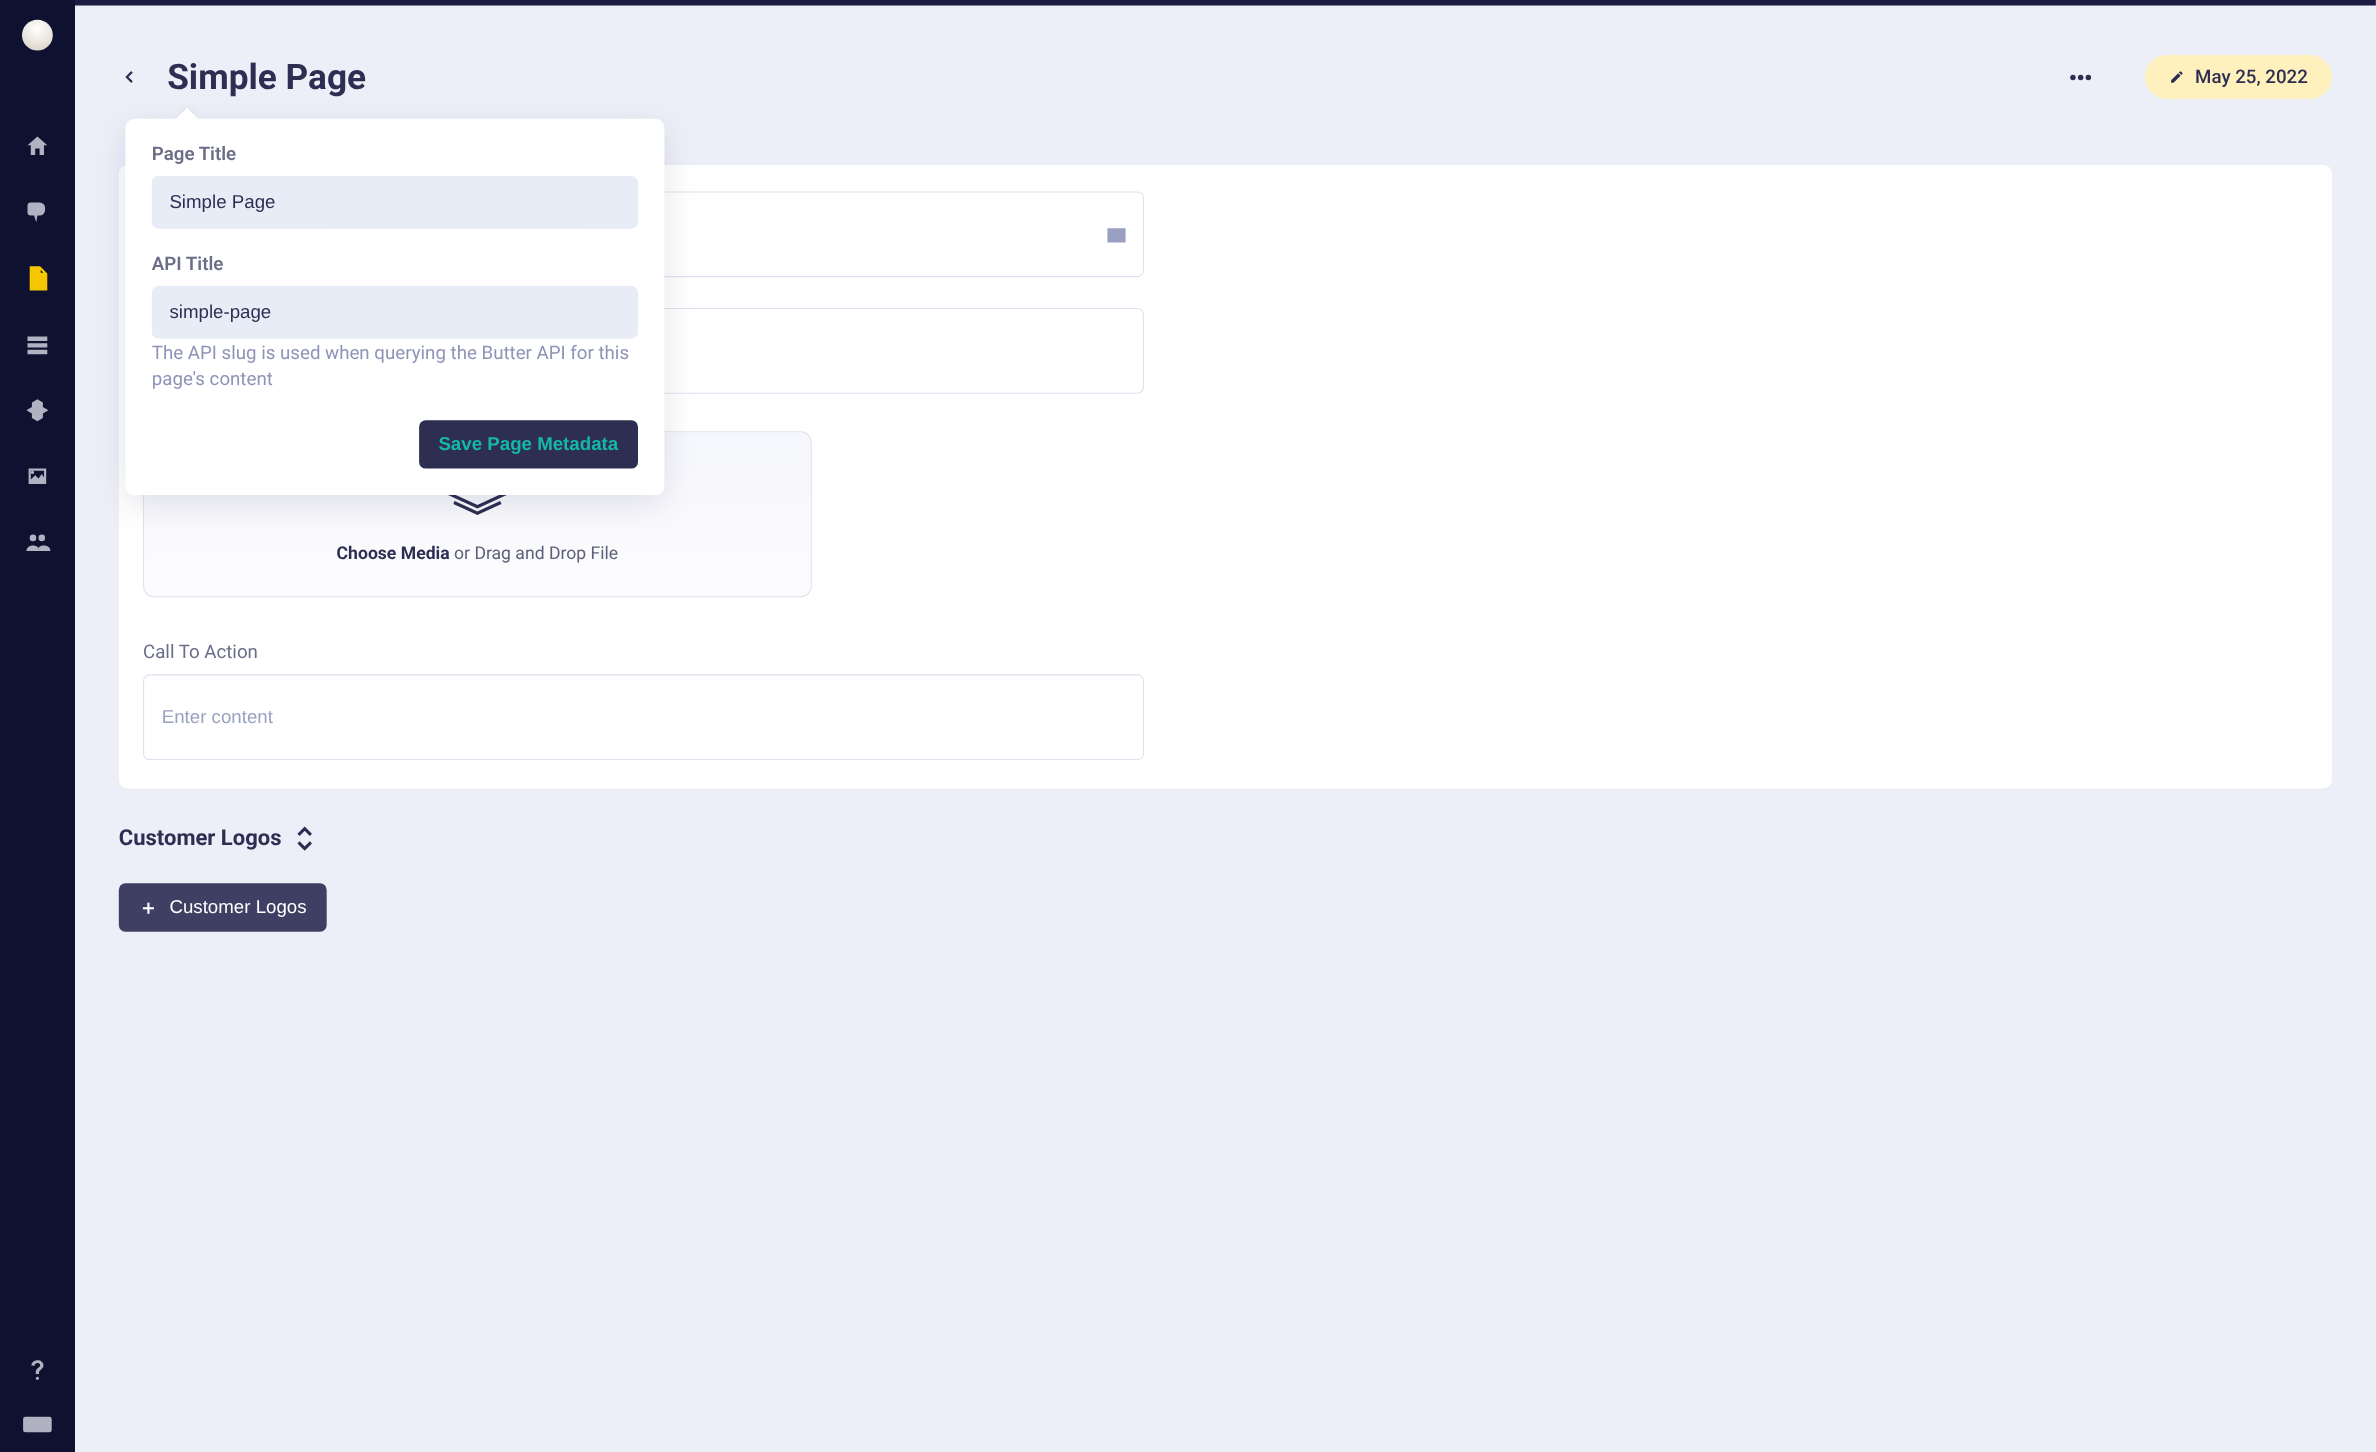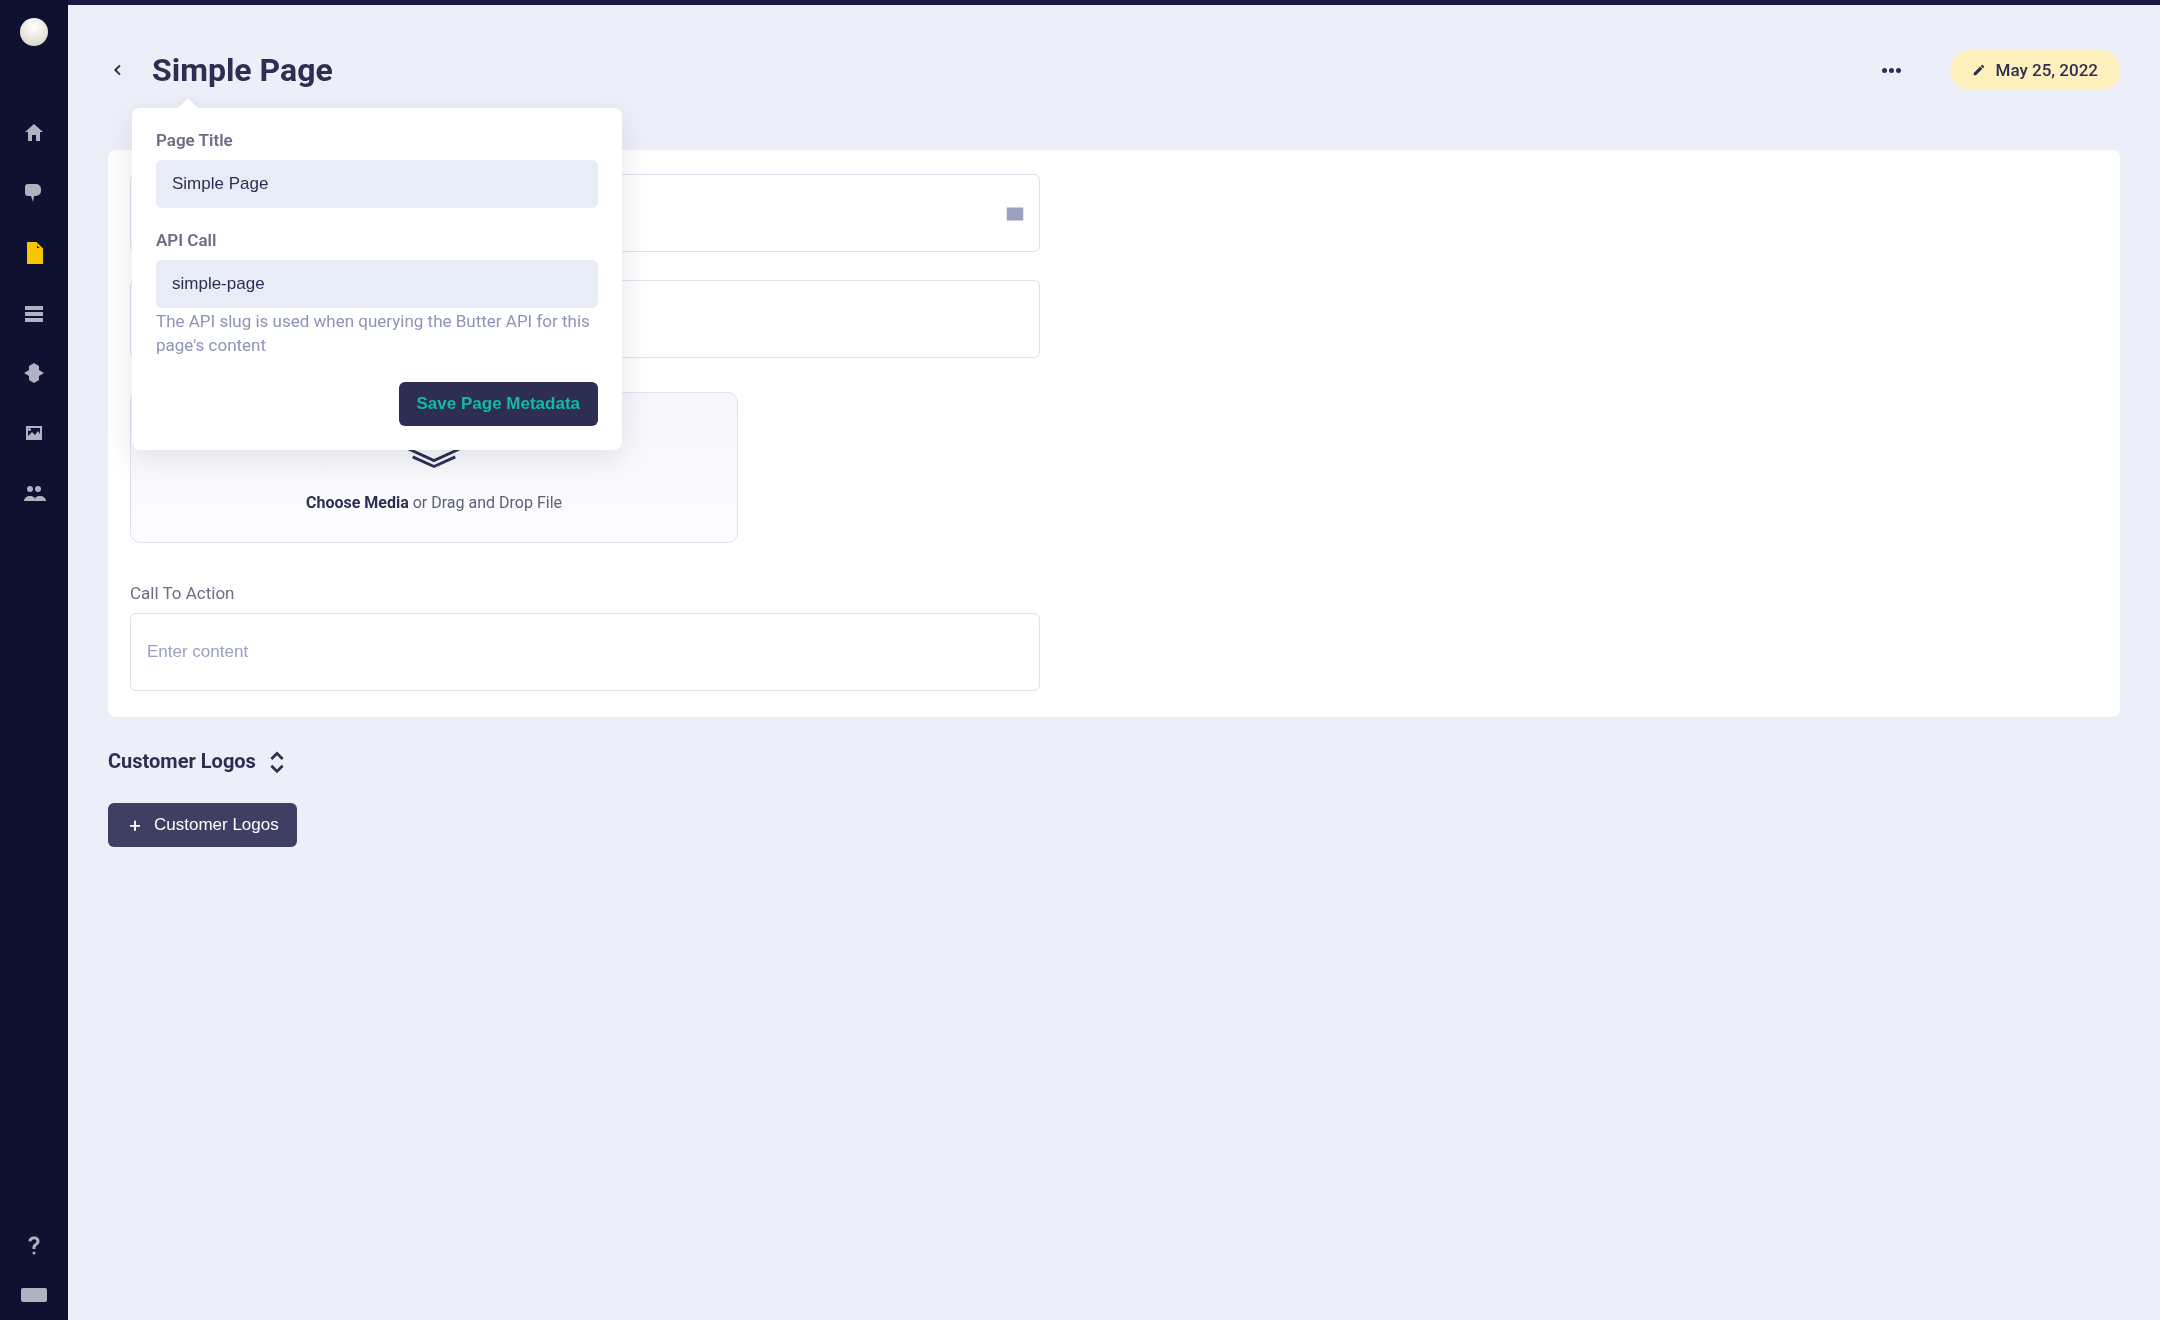--- a/index.html
+++ b/index.html
@@ -79,21 +79,21 @@
       padding: 10px 22px; border-radius: 22px;
       display: inline-flex; align-items: center; gap: 10px;
       font-size: 17px; font-weight: 500;
       cursor: default;
     }
     .pencil-icon { width: 14px; height: 14px; color: #2e2e52; }
 
     
     .popover {
       position: absolute;
-      left: 24px;
+      left: 6px;
       top: 58px;
       width: 490px;
       background: #fff;
       border-radius: 8px;
       box-shadow: 0 8px 30px rgba(40,42,80,0.12);
       padding: 22px 24px 24px 24px;
       z-index: 50;
     }
     .popover::before {
       content: "";
@@ -258,21 +258,21 @@
           <svg class="pencil-icon" viewBox="0 0 24 24" fill="currentColor">
               <path d="M3 17.25V21h3.75L17.81 9.94l-3.75-3.75L3 17.25zM20.71 7.04a1 1 0 0 0 0-1.41l-2.34-2.34a1 1 0 0 0-1.41 0l-1.83 1.83 3.75 3.75 1.83-1.83z"></path>
             </svg>
           <span>May 25, 2022</span>
         </span>
       </div>
 
       <div class="popover">
         <div class="pop-label">Page Title</div>
         <input class="pop-input" value="Simple Page" style="">
-        <div class="pop-label">API Call</div>
+        <div class="pop-label">API Title</div>
         <input class="pop-input" style="margin-bottom: 2px;" value="simple-page">
         <div class="pop-help">The API slug is used when querying the Butter API for this page's content</div>
         <div class="pop-footer">
           <button class="pop-save">Save Page Metadata</button>
         </div>
       </div>
     </div>
 
     <div class="card" style="position:relative;">
       <div class="input-wrapper" style="margin-top:4px;">

